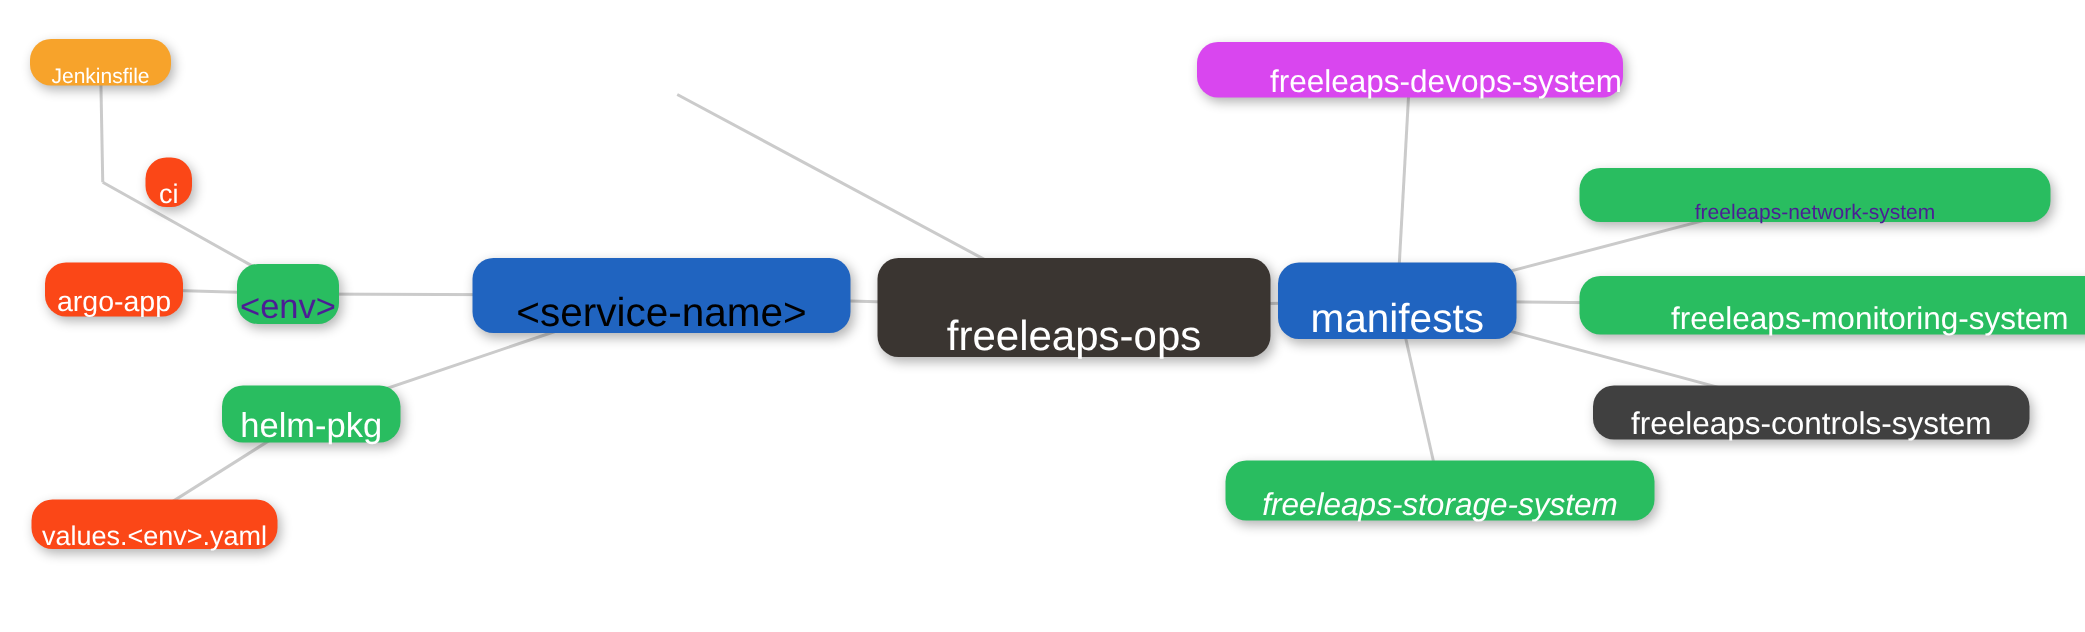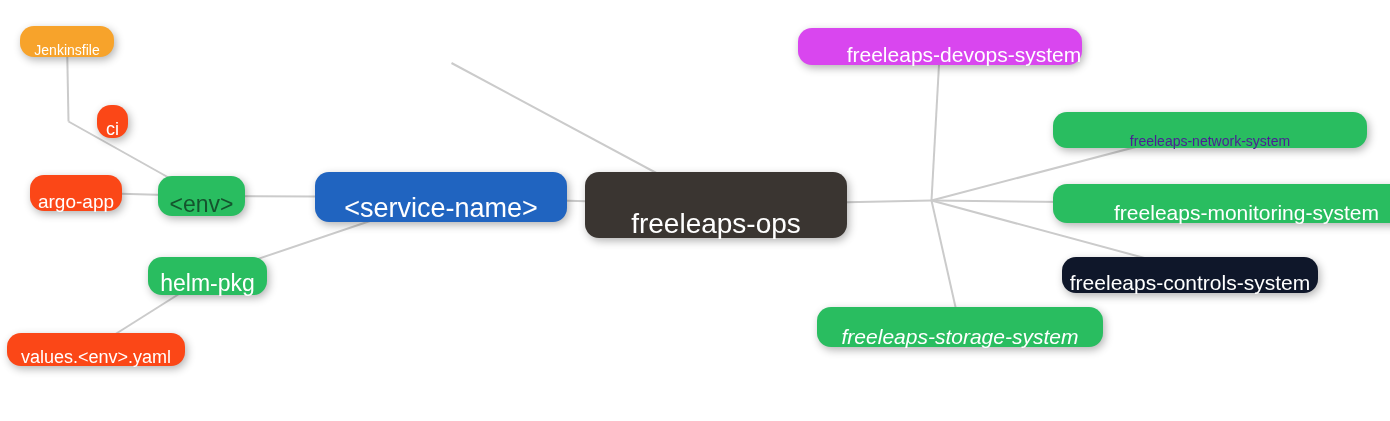--- a/index.html
+++ b/index.html
@@ -53,43 +53,46 @@
     </svg>
 <div class="node" style="left: 20px; top: 26px; width: 94px; height: 31px; font-size: 14px; background: rgb(247, 163, 43); color: rgb(255, 255, 255);">
       <span>Jenkinsfile</span>
     </div>
     <div class="node" style="left: 53px; top: 105px; width: 31px; height: 33px; font-size: 18px; background: rgb(251, 71, 23); color: rgb(255, 255, 255); margin-left: 44px;">
       <span>ci</span>
     </div>
     <div class="node" style="left: 30px; top: 175px; width: 92px; height: 36px; font-size: 19px; background: rgb(251, 71, 23); color: rgb(255, 255, 255);">
       <span>argo-app</span>
     </div>
-    <div class="node" style="left: 158px; top: 176px; width: 87px; height: 40px; font-size: 23px; background: rgb(41, 189, 96); color: #14532d;">
+    <div class="node" style="left: 158px; top: 176px; width: 68px; height: 40px; font-size: 23px; background: rgb(41, 189, 96); color: #4c1d95;">
       <span>&lt;env&gt;</span>
     </div>
     <div class="node" style="left: 148px; top: 257px; width: 119px; height: 38px; font-size: 23px; background: rgb(41, 189, 96); color: rgb(255, 255, 255);">
       <span>helm-pkg</span>
     </div>
-    <div class="node" style="left: 7px; top: 333px; width: 178px; height: 33px; font-size: 18px; background: rgb(251, 71, 23); color: rgb(255, 255, 255);">
+    <div class="node" style="left: 21px; top: 333px; width: 164px; height: 33px; font-size: 18px; background: rgb(251, 71, 23); color: rgb(255, 255, 255);">
       <span>values.&lt;env&gt;.yaml</span>
     </div>
-    <div class="node" style="left: 315px; top: 172px; width: 252px; height: 50px; font-size: 27px; background: rgb(32, 100, 192); color: #ffffff;">
+    <div class="node" style="left: 315px; top: 172px; width: 252px; height: 50px; font-size: 27px; background: rgb(32, 100, 192); color: #000000;">
       <span>&lt;service-name&gt;</span>
     </div>
     <div class="node" style="left: 585px; top: 172px; width: 262px; height: 66px; font-size: 28px; background: rgb(58, 53, 49); color: rgb(255, 255, 255);">
       <span>freeleaps-ops</span>
+    </div>
+    <div class="node" style="left: 852px; top: 175px; width: 159px; height: 51px; font-size: 27px; background: rgb(32, 100, 192); color: rgb(255, 255, 255);">
+      <span>manifests</span>
     </div>
     <div class="node" style="left: 798px; top: 28px; width: 284px; height: 37px; font-size: 21px; background: #d946ef; color: rgb(255, 255, 255); padding-left: 48px;">
       <span>freeleaps-devops-system</span>
     </div>
     <div class="node" style="left: 1053px; top: 112px; width: 314px; height: 36px; font-size: 14px; background: rgb(41, 189, 96); color: #4c1d95;">
       <span>freeleaps-network-system</span>
     </div>
     <div class="node" style="left: 1053px; top: 184px; width: 387px; height: 39px; font-size: 21px; background: rgb(41, 189, 96); color: rgb(255, 255, 255);">
       <span>freeleaps-monitoring-system</span>
     </div>
-    <div class="node" style="left: 1062px; top: 257px; width: 256px; height: 36px; font-size: 21px; background: #0f172a; color: rgb(255, 255, 255);">
+    <div class="node" style="left: 1062px; top: 257px; width: 291px; height: 36px; font-size: 21px; background: #404040; color: rgb(255, 255, 255);">
       <span>freeleaps-controls-system</span>
     </div>
     <div class="node" style="left: 817px; top: 307px; width: 286px; height: 40px; font-size: 21px; background: rgb(41, 189, 96); color: rgb(255, 255, 255); font-style: italic;">
       <span>freeleaps-storage-system</span>
     </div>
   </div>
 
 </body></html>

